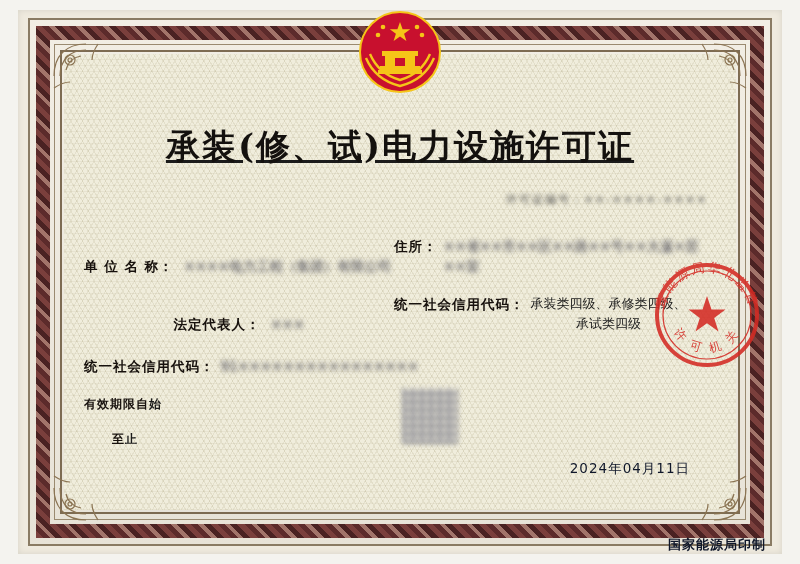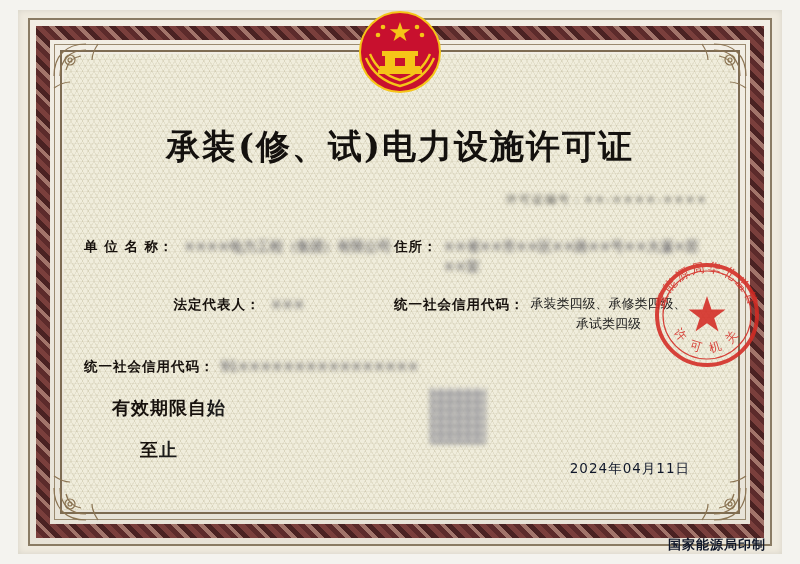--- a/index.html
+++ b/index.html
@@ -122,20 +122,21 @@
 
   
   .content {
     position: absolute;
     left: 84px;
     top: 96px;
     width: 632px;
     height: 400px;
     z-index: 6;
     color: #1b1b1b;
+    text-decoration: underline;
   }
 
   .cert-title {
     text-align: center;
     font-family: "DejaVu Serif", "Liberation Serif", serif;
     font-size: 34px;
     font-weight: bold;
     letter-spacing: 2px;
     color: #14110e;
     margin-top: 28px;
@@ -176,38 +177,37 @@
 
   .value {
     color: #2a2a2a;
     margin-left: 6px;
   }
   .redacted {
     filter: blur(2.6px);
     color: #3b3b4a;
   }
 
-  .col-left { width: 310px; }
+  .col-left { width: 310px; margin-top: 20px; }
   .col-right { width: 322px; display: flex; align-items: flex-start; }
 
   .lic-value {
     width: 168px;
     line-height: 1.55;
     font-size: 13px;
   }
 
   .row-credit { margin-top: 4px; }
 
   .validity {
     position: absolute;
     left: 0;
     top: 300px;
     width: 632px;
-    font-size: 18px;
-    margin-left: 28px;
+    font-size: 12px;
   }
   .validity-line {
     display: flex;
     align-items: center;
     margin-bottom: 18px;
     letter-spacing: 1px;
   }
   .validity-line .lbl { font-weight: bold; color: #17110d; }
   .validity-line .date { margin: 0 12px; }
   .validity-line .cap { font-weight: bold; }

